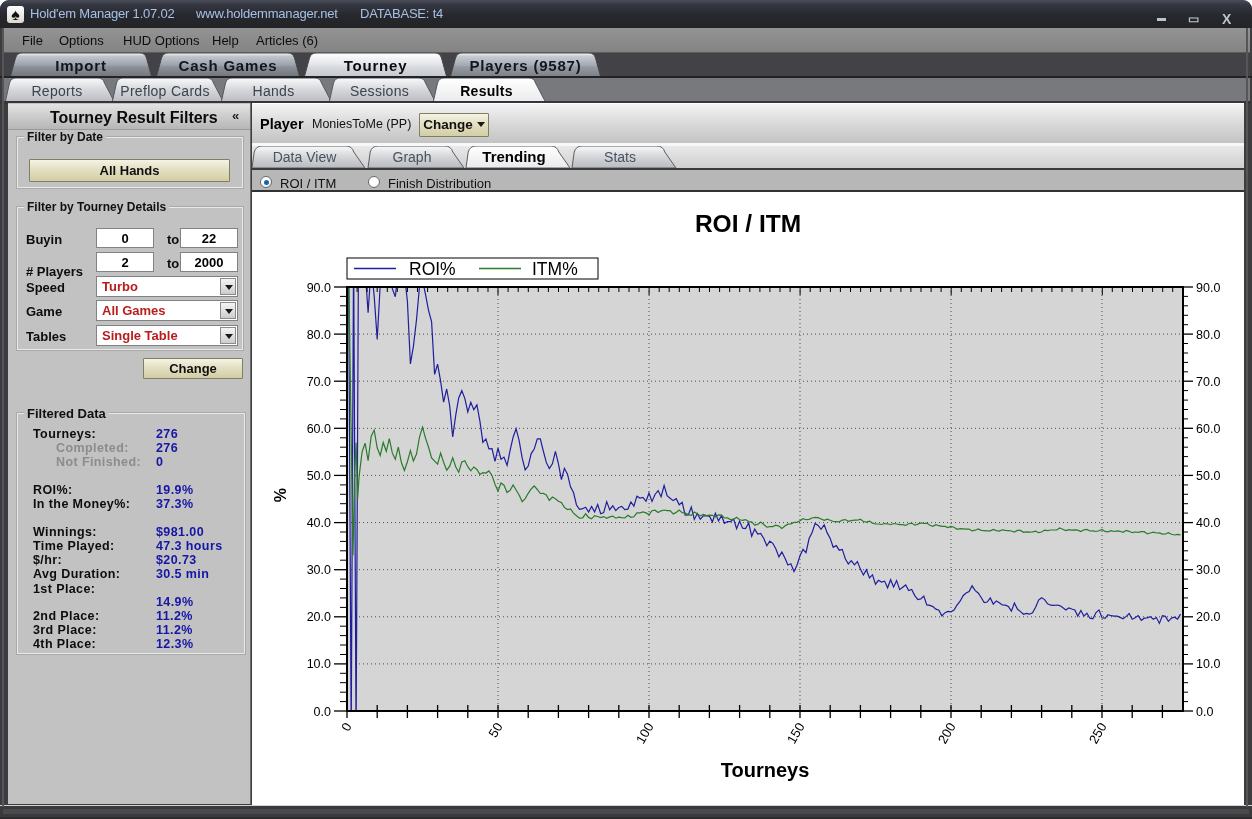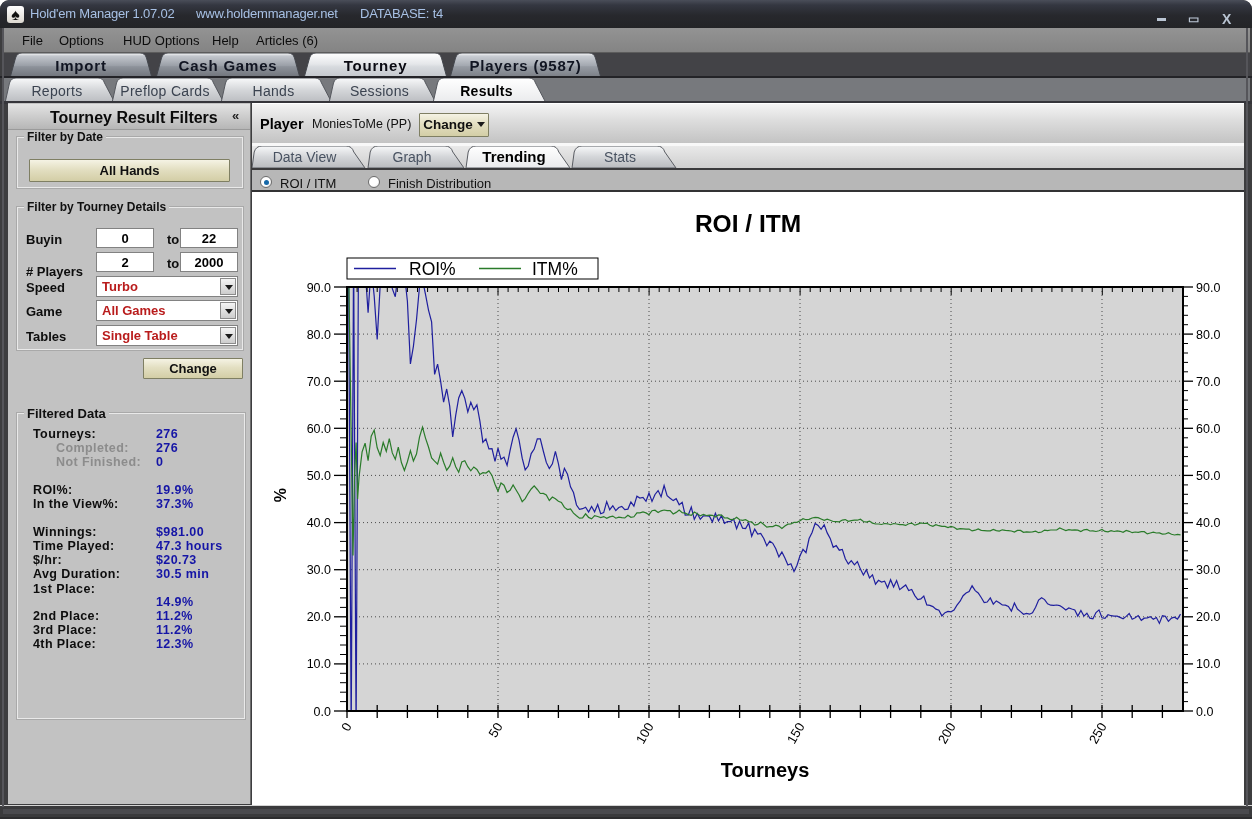--- a/index.html
+++ b/index.html
@@ -152,31 +152,31 @@
           <span class="tx">All Games</span>
           <span class="db"></span>
         </div>
   <span class="lbl" style="left:8px;top:121px;">Tables</span>
   <div class="combo" style="left:78px;top:117px;width:142px;height:21px;">
           <span class="tx">Single Table</span>
           <span class="db"></span>
         </div>
 </div>
 <div class="btn" style="left:135px;top:255px;width:100px;height:21px;font-size:13px;line-height:19px;">Change</div>
-<div class="fieldset" style="left:9px;top:310px;width:228px;height:306px;">
+<div class="fieldset" style="left:9px;top:310px;width:228px;height:241px;">
   <span class="fs-legend" style="font-size:13px;">Filtered Data</span>
   <span class="fdl" style="left:15px;top:13px;">Tourneys:</span>
         <span class="fdv" style="left:138px;top:13px;">276</span>
   <span class="fdg" style="left:38px;top:27px;">Completed:</span>
         <span class="fdv" style="left:138px;top:27px;">276</span>
   <span class="fdg" style="left:38px;top:41px;">Not Finished:</span>
         <span class="fdv" style="left:138px;top:41px;">0</span>
   <span class="fdl" style="left:15px;top:69px;">ROI%:</span>
         <span class="fdv" style="left:138px;top:69px;">19.9%</span>
-  <span class="fdl" style="left:15px;top:83px;">In the View%:</span>
+  <span class="fdl" style="left:15px;top:83px;">In the Money%:</span>
         <span class="fdv" style="left:138px;top:83px;">37.3%</span>
   <span class="fdl" style="left:15px;top:111px;">Winnings:</span>
         <span class="fdv" style="left:138px;top:111px;">$981.00</span>
   <span class="fdl" style="left:15px;top:125px;">Time Played:</span>
         <span class="fdv" style="left:138px;top:125px;">47.3 hours</span>
   <span class="fdl" style="left:15px;top:139px;">$/hr:</span>
         <span class="fdv" style="left:138px;top:139px;">$20.73</span>
   <span class="fdl" style="left:15px;top:153px;">Avg Duration:</span>
         <span class="fdv" style="left:138px;top:153px;">30.5 min</span>
   <span class="fdl" style="left:15px;top:168px;">1st Place:</span>

